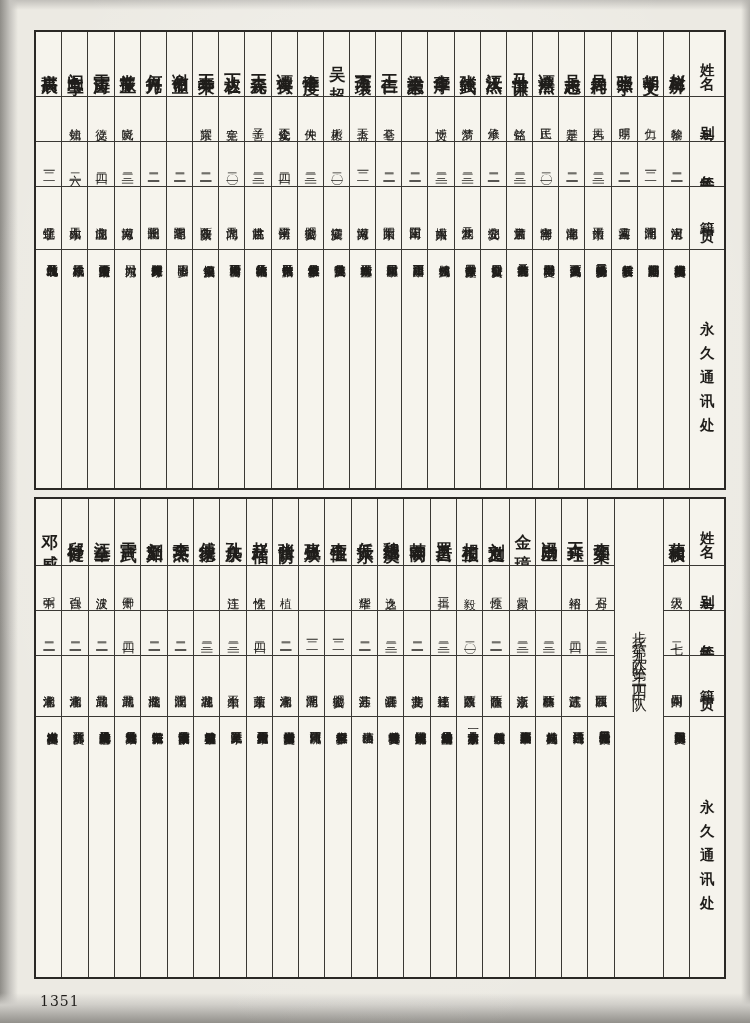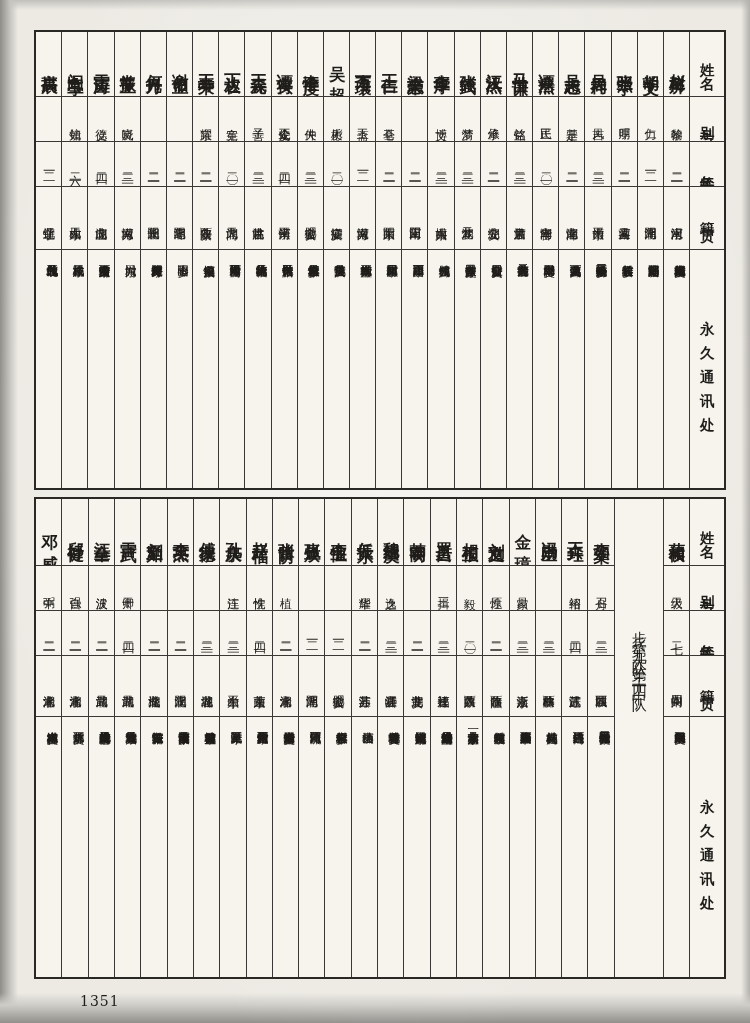--- a/index.html
+++ b/index.html
@@ -50,21 +50,21 @@
   .hs0{letter-spacing:12px;}
   .hs1{letter-spacing:4px;}
   .hs2{letter-spacing:1px;}
   .hs3{letter-spacing:9px;}
   .hs4{letter-spacing:24px;}
 
   .unit-cell{display:block;position:relative;height:100%;}
   .unit-t{position:absolute;top:120px;left:50%;transform:translateX(-50%);
           font-size:15px;letter-spacing:6px;line-height:1.15;}
 
-  .pageno{position:absolute;left:40px;bottom:14px;font-size:14px;letter-spacing:1px;z-index:3;margin-left:40px;}
+  .pageno{position:absolute;left:40px;bottom:14px;font-size:14px;letter-spacing:1px;z-index:3;}
 </style>
 </head>
 <body>
 
 <div class="page">
   <div class="edge-top"></div>
   <div class="edge-left"></div>
   <div class="edge-right"></div>
   <div class="edge-bottom"></div>
 

